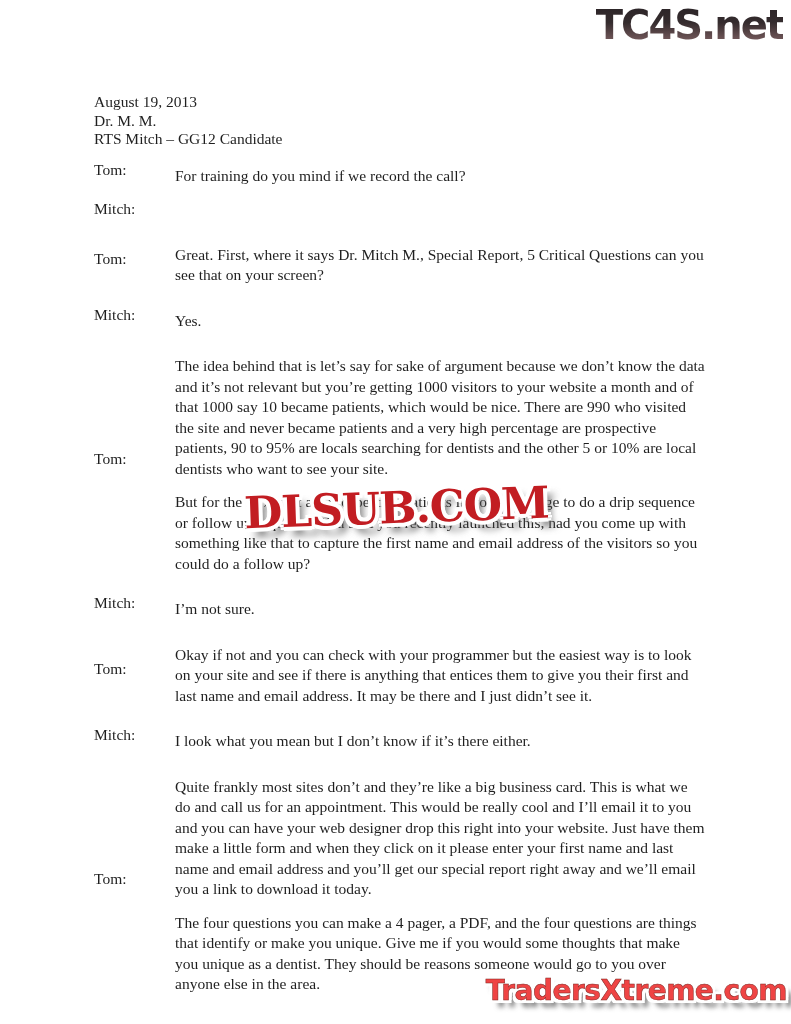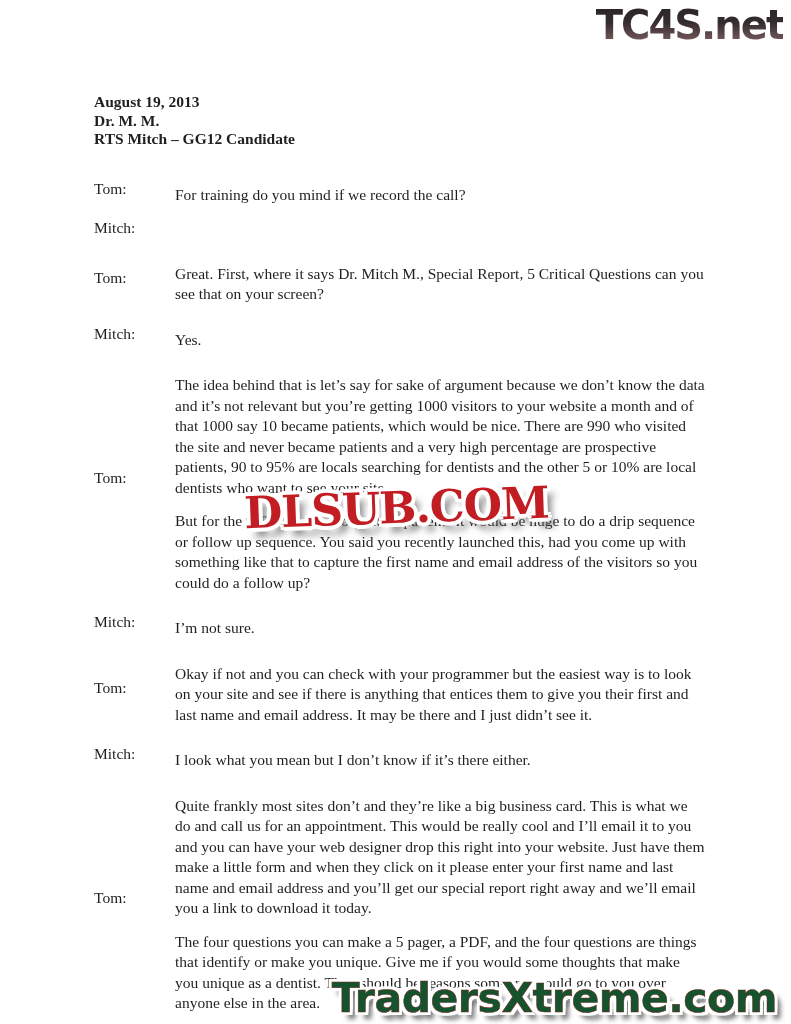--- a/index.html
+++ b/index.html
@@ -15,23 +15,23 @@
 
   
   .content {
     position: absolute;
     left: 94px; top: 93px;
     width: 612px;
     font-size: 15.5px;
     line-height: 20.5px;
   }
   .doc-header {
-    font-weight: bold;
+    font-weight: normal;
     line-height: 18.5px;
-    margin-bottom: 24px;
+    margin-bottom: 5px;
   }
   .dialogue-row {
     display: flex;
     align-items: center;
   }
   .speaker {
     width: 81px;
     flex: 0 0 81px;
   }
   .turn-paras { flex: 1 1 auto; min-width: 0; }
@@ -60,26 +60,26 @@
     letter-spacing: -1px;
     color: #c21d22;
     transform: rotate(-2deg);
     text-shadow:
       -3px -3px 0 #fff, 3px -3px 0 #fff, -3px 3px 0 #fff, 3px 3px 0 #fff,
       -4px 0 0 #fff, 4px 0 0 #fff, 0 -4px 0 #fff, 0 4px 0 #fff,
       7px 9px 7px rgba(90,90,90,0.75);
   }
   .wm-bottom {
     position: absolute;
-    right: 14px; top: 974px;
+    right: 4px; top: 974px;
     font-family: "DejaVu Sans", sans-serif;
     font-weight: bold;
-    font-size: 41px;
+    font-size: 28px;
     letter-spacing: -0.5px;
-    color: #14532d;
+    color: #ef4444;
     -webkit-text-stroke: 0.5px #7c241f;
     text-shadow:
       -3px -3px 0 #fff, 3px -3px 0 #fff, -3px 3px 0 #fff, 3px 3px 0 #fff,
       -3px 0 0 #fff, 3px 0 0 #fff, 0 -3px 0 #fff, 0 3px 0 #fff,
       6px 7px 5px rgba(80,80,80,0.8);
   }
 </style>
 </head>
 <body>
 
@@ -145,21 +145,21 @@
     <div class="speaker">Mitch:</div>
     <div class="turn-paras">
             <p class="para">I look what you mean but I don’t know if it’s there either.</p>
           </div>
   </div>
 
   <div class="dialogue-row">
     <div class="speaker">Tom:</div>
     <div class="turn-paras">
             <p class="para">Quite frankly most sites don’t and they’re like a big business card. This is what we do and call us for an appointment. This would be really cool and I’ll email it to you and you can have your web designer drop this right into your website. Just have them make a little form and when they click on it please enter your first name and last name and email address and you’ll get our special report right away and we’ll email you a link to download it today.</p>
-            <p class="para">The four questions you can make a 5 pager, a PDF, and the four questions are things that identify or make you unique. Give me if you would some thoughts that make you unique as a dentist. They should be reasons someone would go to you over anyone else in the area.</p>
+            <p class="para">The four questions you can make a 4 pager, a PDF, and the four questions are things that identify or make you unique. Give me if you would some thoughts that make you unique as a dentist. They should be reasons someone would go to you over anyone else in the area.</p>
           </div>
   </div>
 </div>
   </div>
 
   <div class="wm-mid">DLSUB.COM</div>
 
   <div class="wm-bottom">TradersXtreme.com</div>
 
 </div>

